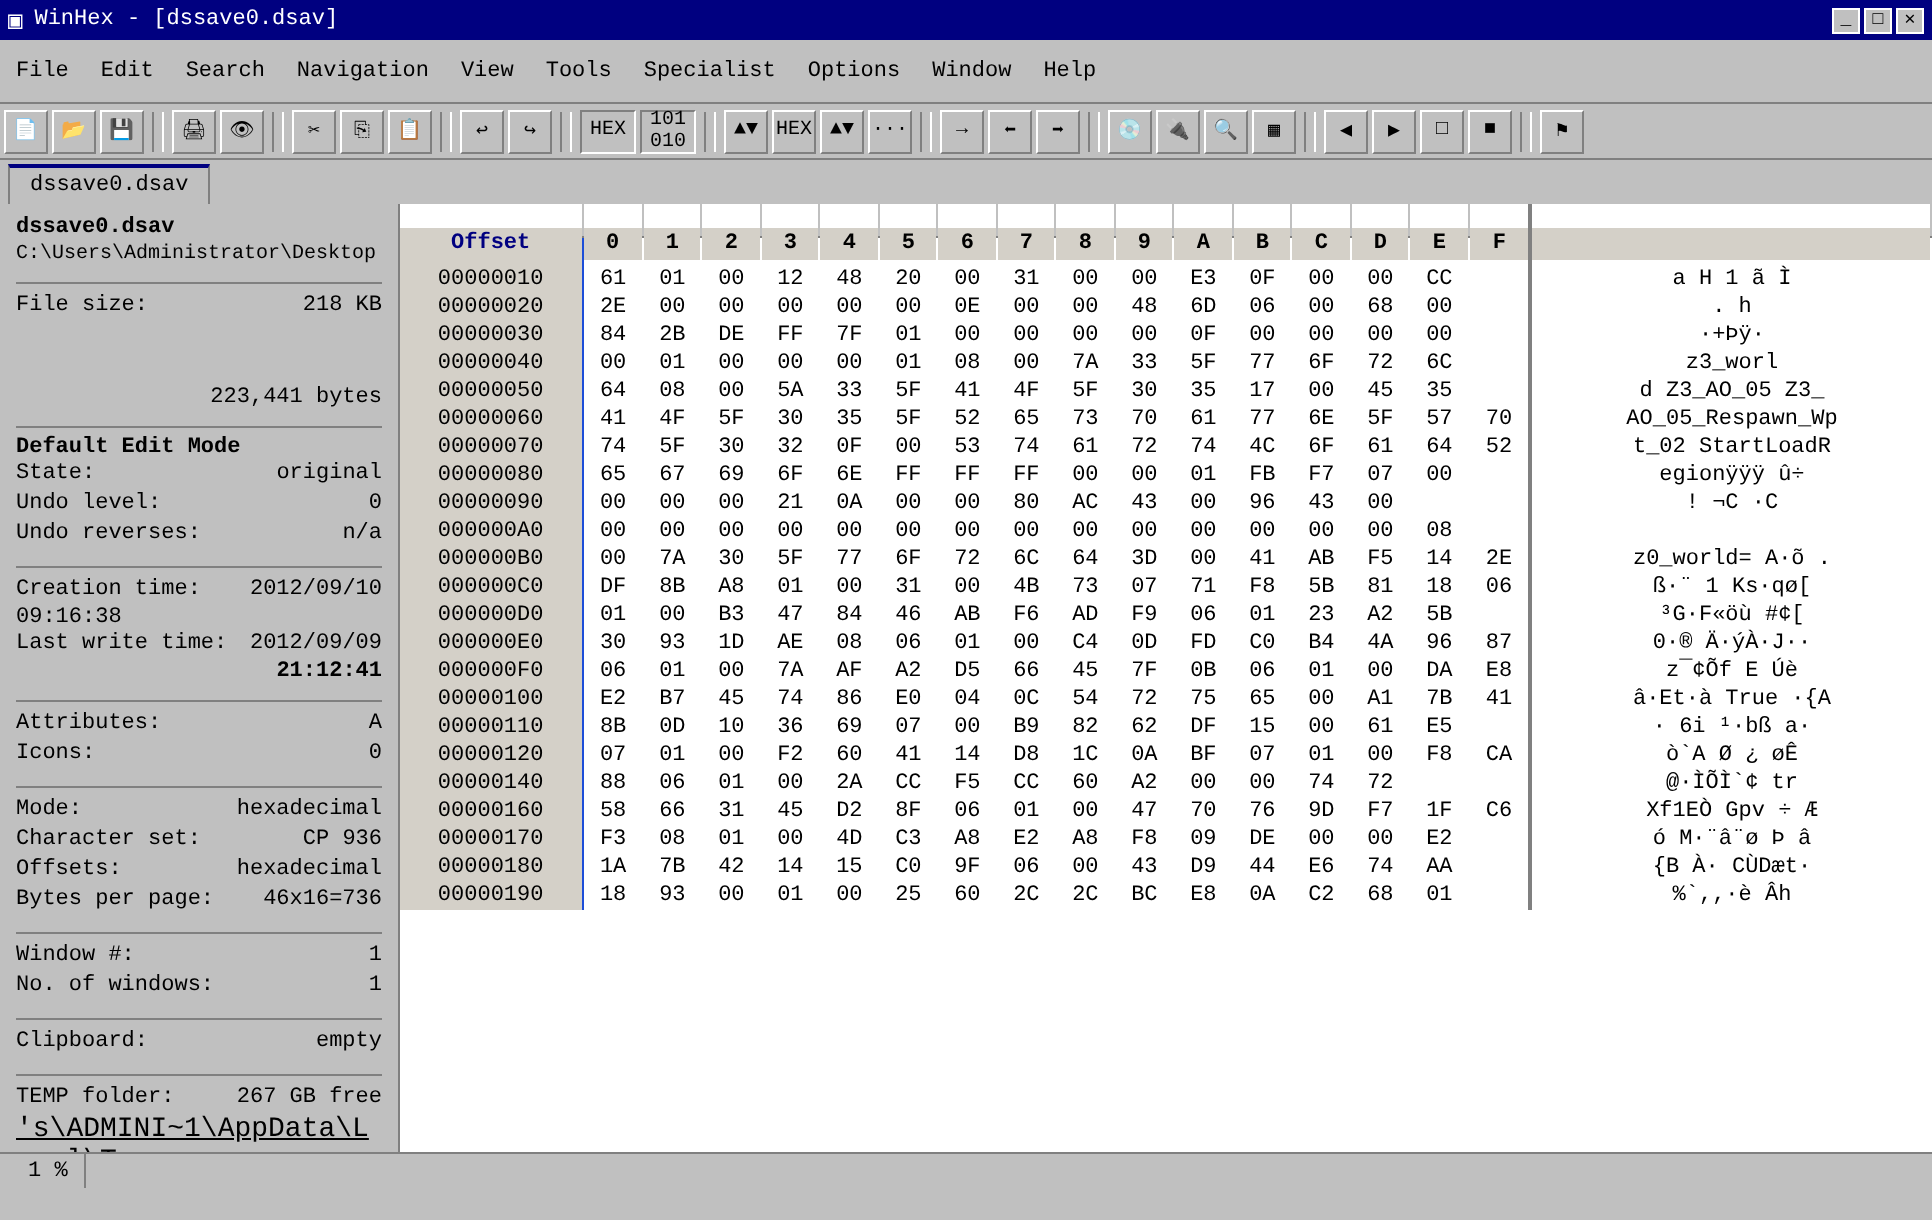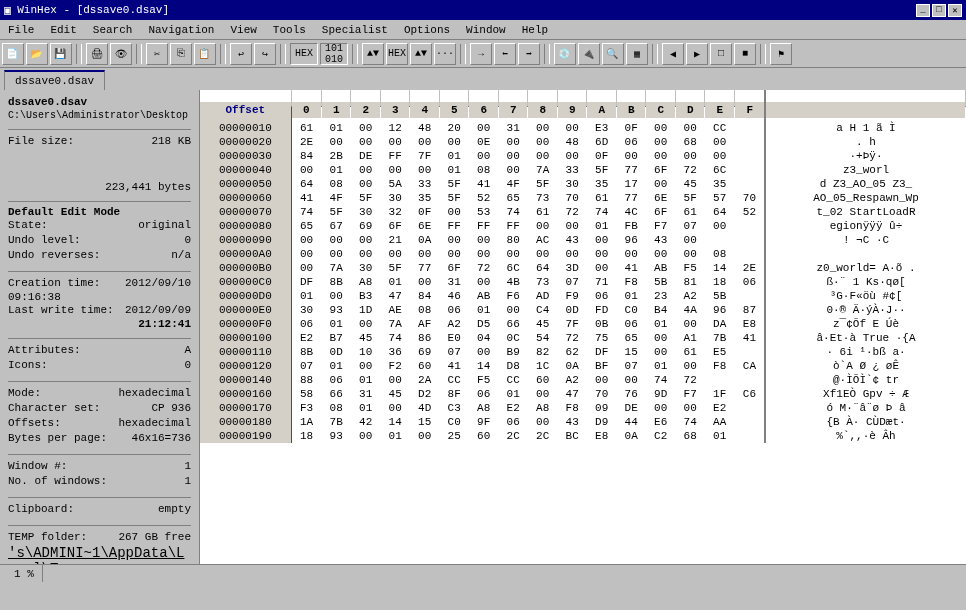--- a/index.html
+++ b/index.html
@@ -38,21 +38,21 @@
       cursor: pointer;
       display: flex;
       align-items: center;
       justify-content: center;
       color: black;
     }
     #menu-bar {
       background: #c0c0c0;
       display: flex;
       align-items: center;
-      height: 20px;
+      height: 32px;
       border-bottom: 1px solid #808080;
     }
     .menu-item {
       padding: 2px 8px;
       font-size: 11px;
       cursor: pointer;
       height: 100%;
       display: flex;
       align-items: center;
     }

